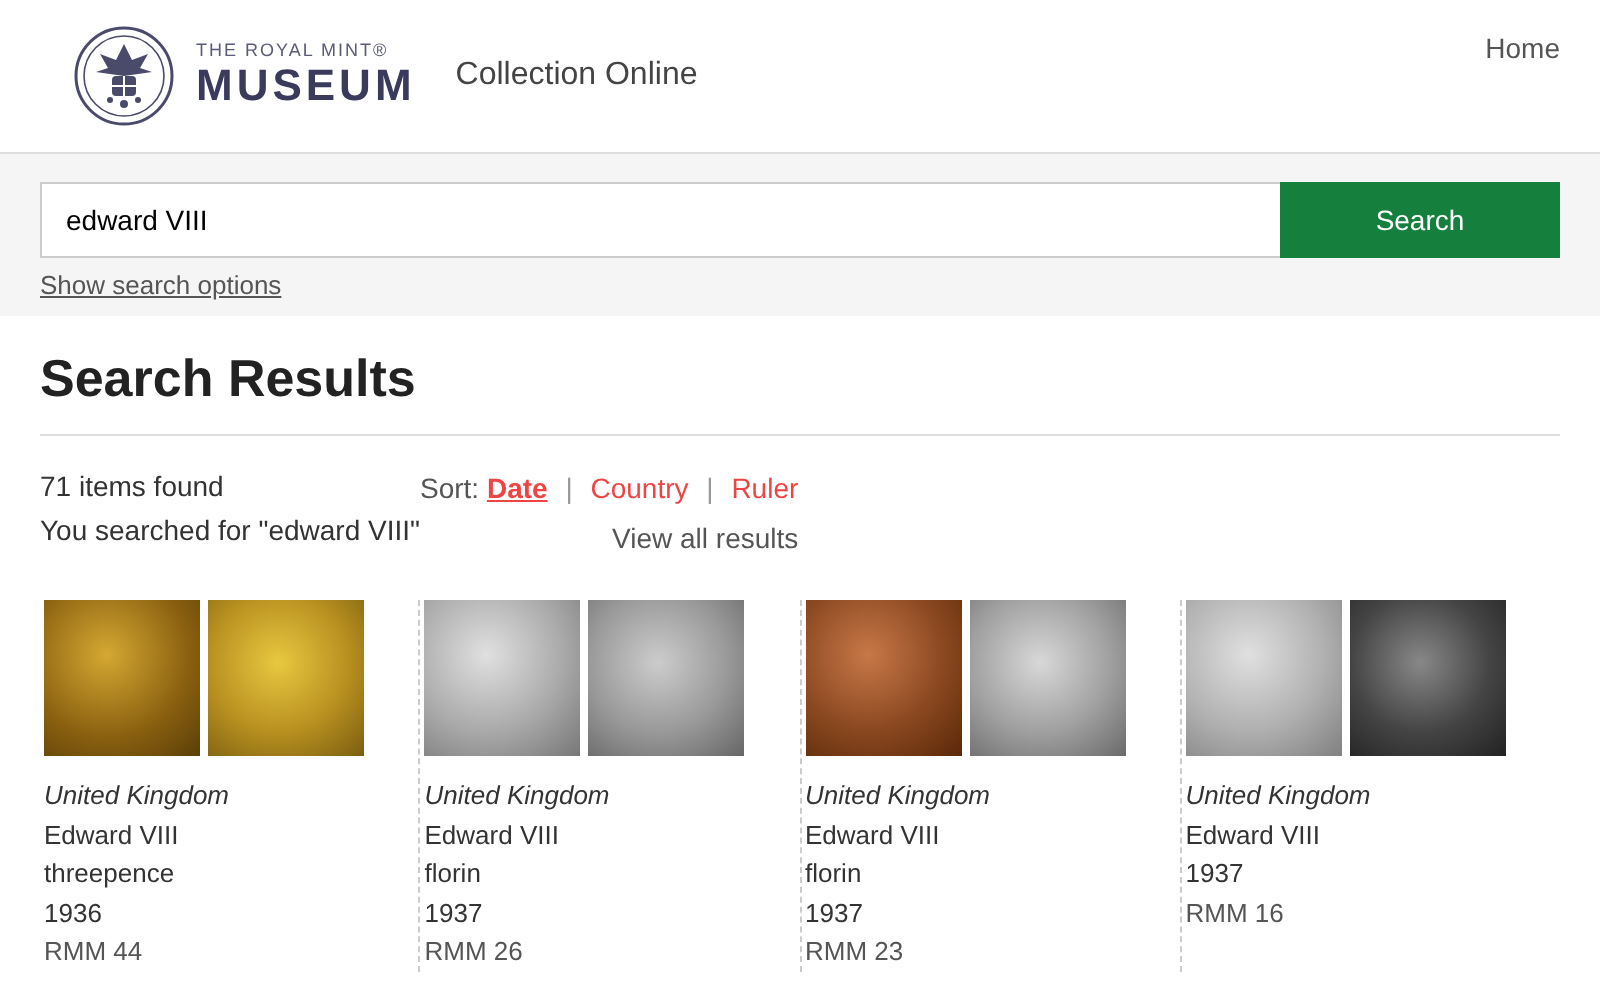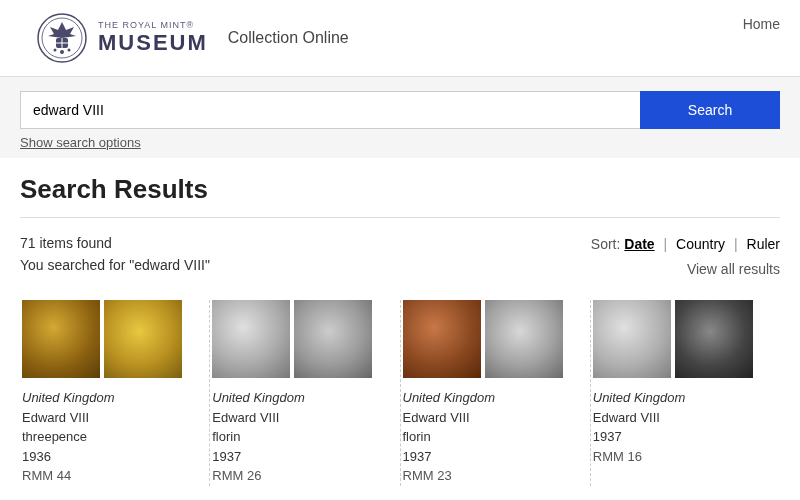--- a/index.html
+++ b/index.html
@@ -69,21 +69,21 @@
       flex: 1;
       padding: 8px 12px;
       font-size: 14px;
       border: 1px solid #ccc;
       border-right: none;
       outline: none;
       background: #fff;
       height: 38px;
     }
     .search-button {
-      background: #1d4ed8;
+      background: #15803d;
       color: #fff;
       border: none;
       padding: 0 40px;
       height: 38px;
       font-size: 14px;
       cursor: pointer;
       font-weight: normal;
       min-width: 140px;
     }
     .show-options {
@@ -119,38 +119,37 @@
       font-weight: bold;
       color: #222;
       border-bottom: 1px solid #ddd;
       padding-bottom: 12px;
       margin-bottom: 14px;
     }
 
     
     .results-meta {
       display: flex;
-      justify-content: space-between;
       align-items: flex-start;
       margin-bottom: 18px;
     }
     .results-count {
       font-size: 14px;
       color: #333;
       line-height: 1.6;
     }
     .results-sort {
       font-size: 14px;
       color: #555;
       text-align: right;
       line-height: 1.8;
     }
     .sort-label { font-size: 14px; }
     .sort-link {
-      color: #000000;
+      color: #ef4444;
       text-decoration: none;
       cursor: pointer;
     }
     .sort-link.active { text-decoration: underline; font-weight: bold; }
     .sort-sep { margin: 0 5px; color: #999; }
     .view-all {
       display: block;
       color: #555;
       text-decoration: none;
       cursor: pointer;

